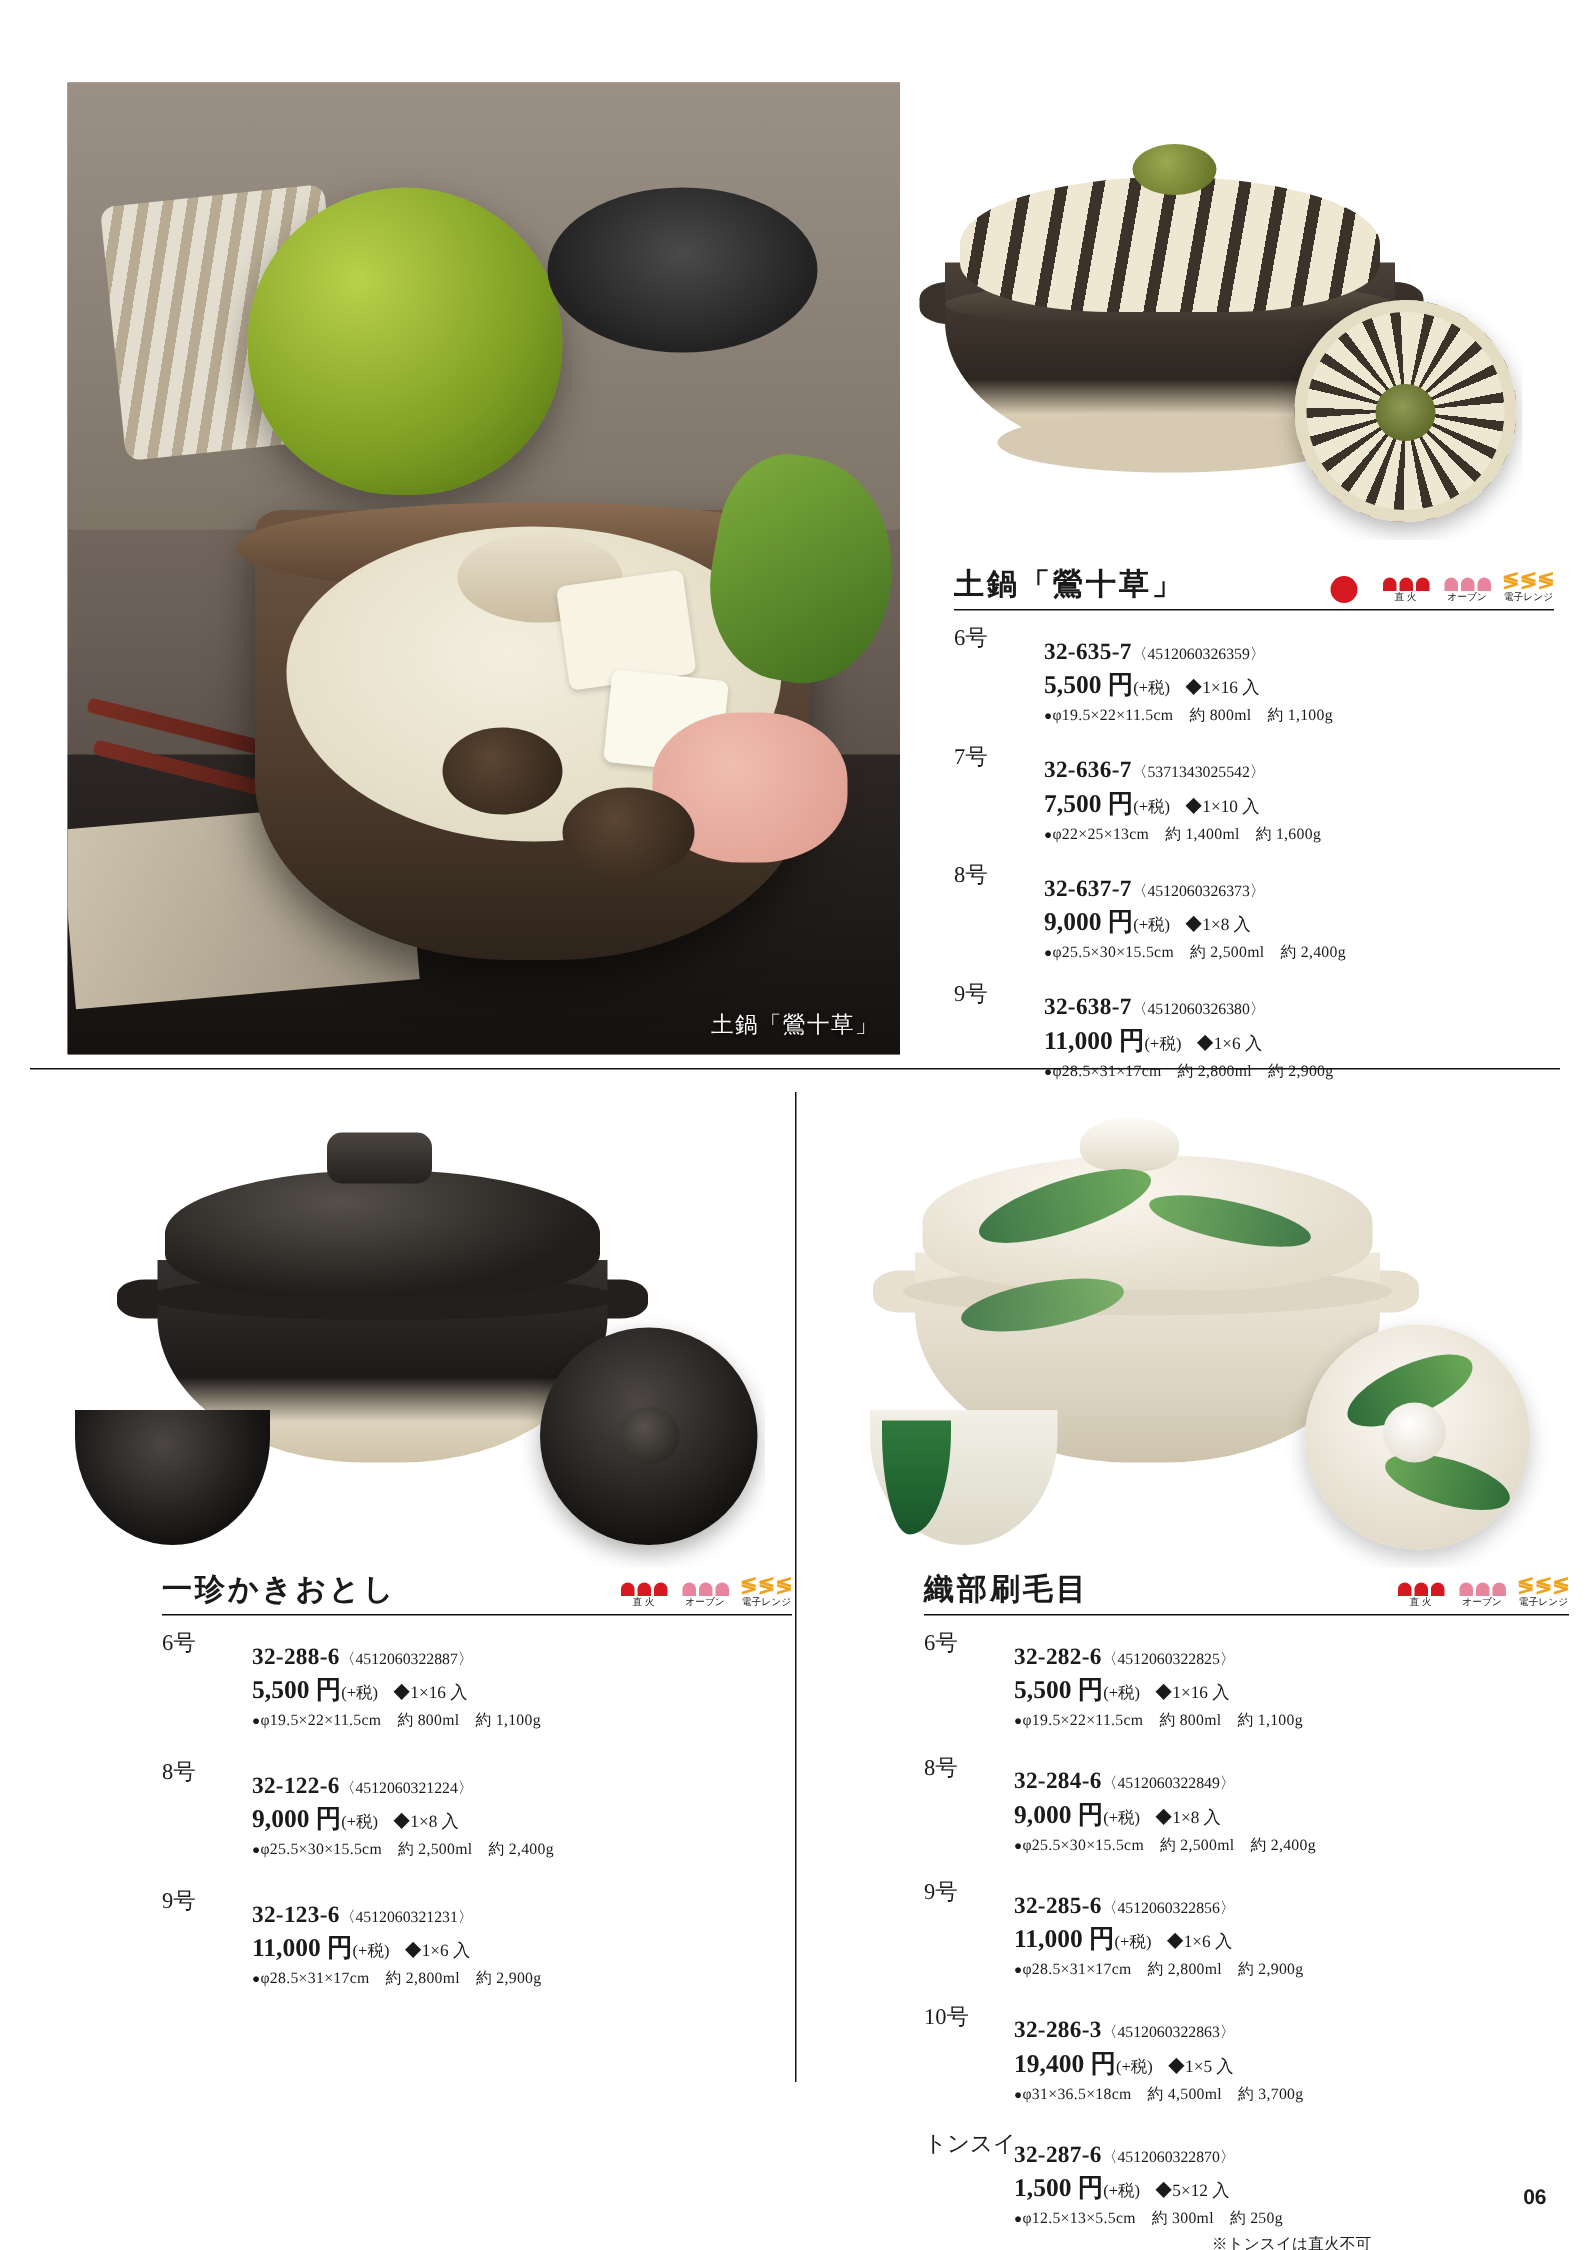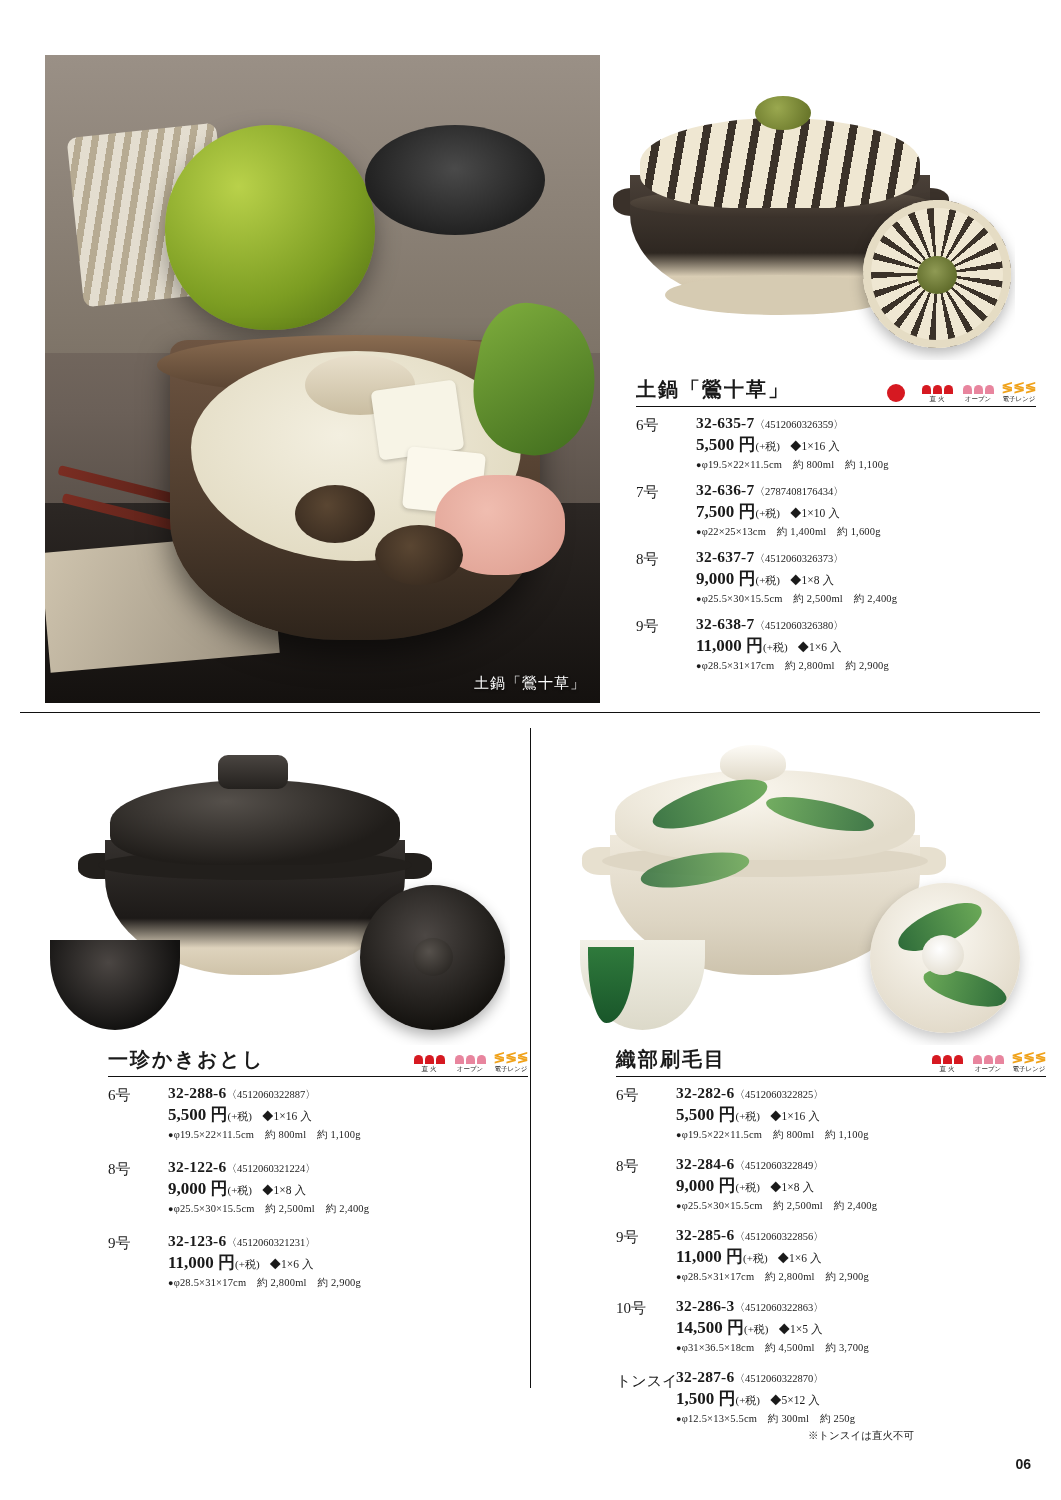--- a/index.html
+++ b/index.html
@@ -156,21 +156,21 @@
   .arc{width:9px;height:9px;border-radius:9px 9px 0 0;display:inline-block;}
   .arc.red{background:#d61921;}
   .arc.pink{background:#e8859e;}
   .bolt{color:#f0a21a;font-size:14px;line-height:12px;font-weight:bold;}
 
   .items{margin-top:7px;}
   .item{display:flex;align-items:flex-start;margin-bottom:9px;}
   .size{width:52px;font-size:15px;padding-right:8px;padding-top:2px;white-space:nowrap;}
   .size.small{font-size:15px;padding-top:4px;}
   .detail{flex:1;}
-  .code{font-size:15.5px;font-weight:bold;letter-spacing:.2px;}
+  .code{font-size:15.5px;font-weight:bold;letter-spacing:.2px;margin-top:12px;}
   .jan{font-size:10.5px;font-weight:normal;letter-spacing:0;}
   .priceline{display:flex;align-items:baseline;gap:10px;margin-top:1px;}
   .price{font-size:17px;font-weight:bold;}
   .tax{font-size:11px;font-weight:normal;}
   .case{font-size:11.5px;}
   .spec{font-size:10.5px;margin-top:2px;letter-spacing:.2px;}
   .spec .bullet{font-size:9px;}
   .note{font-size:10.5px;margin-top:3px;text-align:center;}
 
   .divider{position:absolute;left:20px;width:1020px;height:1px;background:#111;}
@@ -272,21 +272,21 @@
             <span class="case">◆1×16 入</span>
           </div>
           <div class="spec"><span class="bullet">●</span><span>φ19.5×22×11.5cm　約 800ml　約 1,100g</span></div>
         </div>
       </div>
 
       <div class="item">
         <div class="size">7号</div>
         <div class="detail">
           <div class="code">
-            <span>32-636-7</span><span class="jan">〈2787408176434〉</span>
+            <span>32-636-7</span><span class="jan">〈5371343025542〉</span>
           </div>
           <div class="priceline">
             <span class="price"><span>7,500 円</span><span class="tax">(+税)</span></span>
             <span class="case">◆1×10 入</span>
           </div>
           <div class="spec"><span class="bullet">●</span><span>φ22×25×13cm　約 1,400ml　約 1,600g</span></div>
         </div>
       </div>
 
       <div class="item">
@@ -500,21 +500,21 @@
         </div>
       </div>
 
       <div class="item" style="margin-bottom:13px;">
         <div class="size">10号</div>
         <div class="detail">
           <div class="code">
             <span>32-286-3</span><span class="jan">〈4512060322863〉</span>
           </div>
           <div class="priceline">
-            <span class="price"><span>14,500 円</span><span class="tax">(+税)</span></span>
+            <span class="price"><span>19,400 円</span><span class="tax">(+税)</span></span>
             <span class="case">◆1×5 入</span>
           </div>
           <div class="spec"><span class="bullet">●</span><span>φ31×36.5×18cm　約 4,500ml　約 3,700g</span></div>
         </div>
       </div>
 
       <div class="item">
         <div class="size small">トンスイ</div>
         <div class="detail">
           <div class="code">

